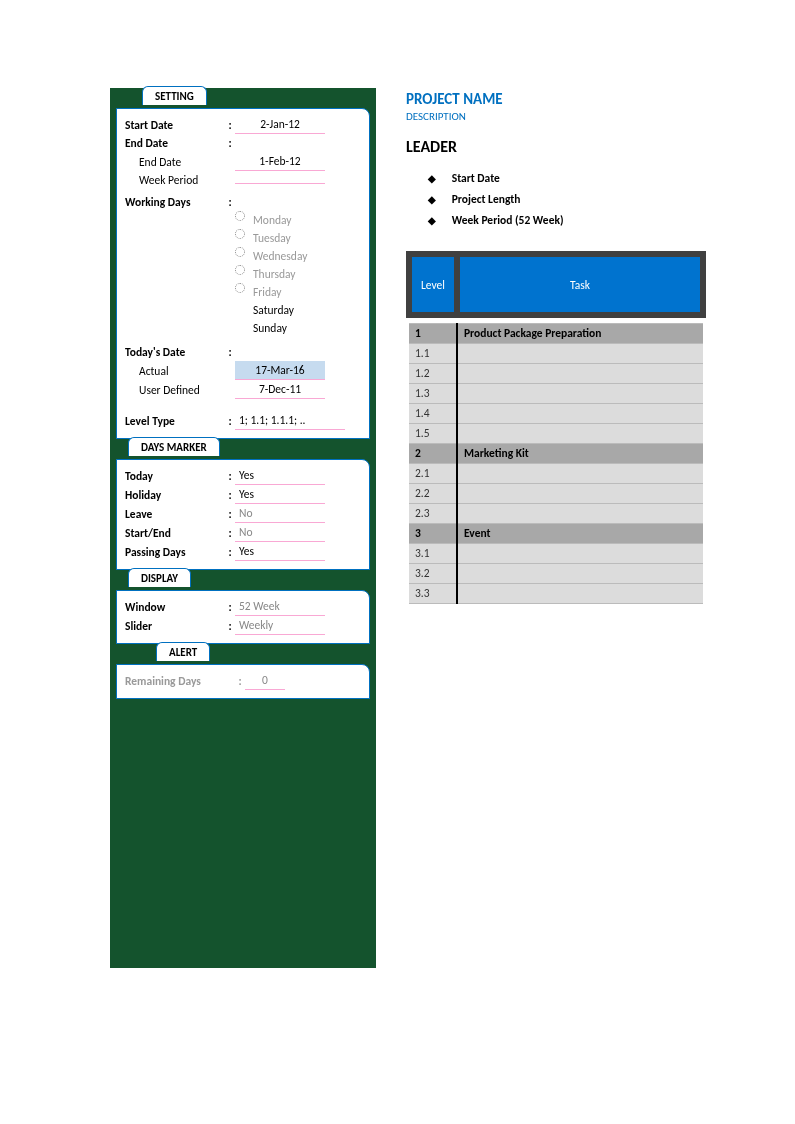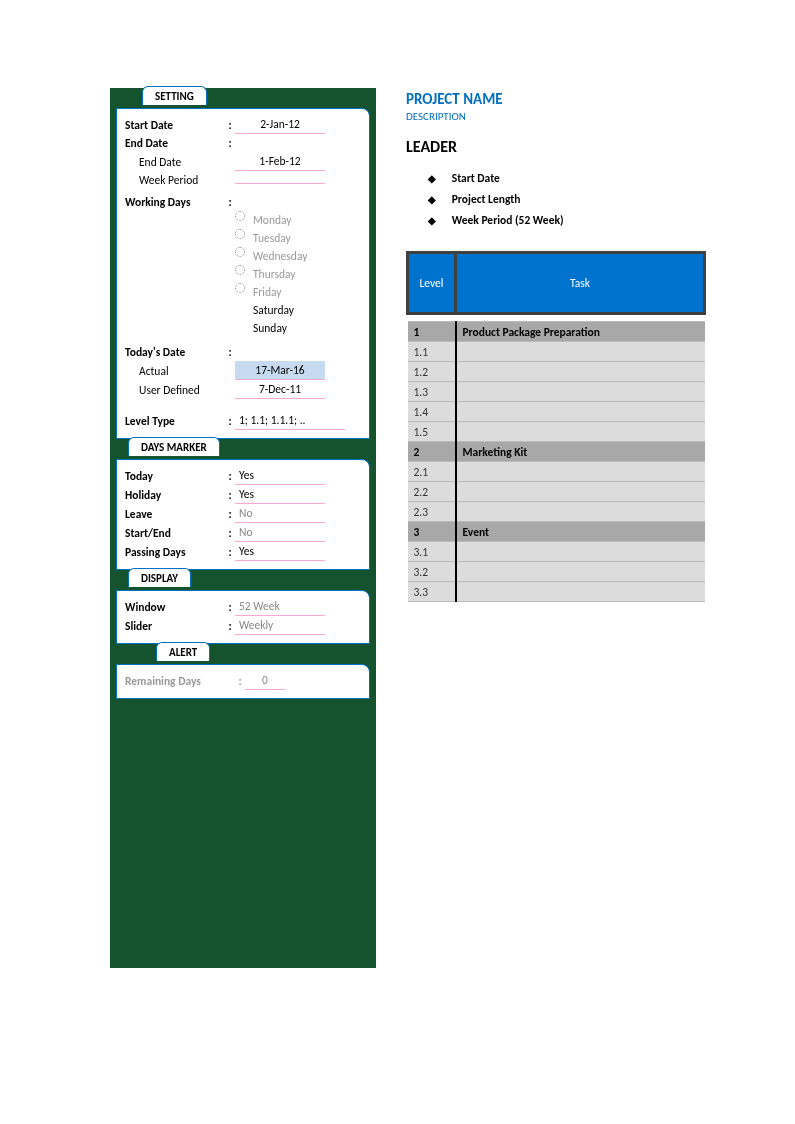--- a/index.html
+++ b/index.html
@@ -101,21 +101,21 @@
   .blist { margin: 0 0 20px 22px; padding: 0; list-style: none; }
   .blist li { font-size: 11.5px; font-weight: bold; line-height: 20px; }
   .blist li::before { content: "◆"; margin-right: 16px; font-size: 10px; }
 
   .table { width: 300px; border-collapse: collapse; font-size: 11.5px; }
   .table th {
     background: #0073cf;
     color: #fff;
     font-weight: normal;
     height: 61px;
-    border: 3px solid #404040;
+    border: 6px solid #404040;
     vertical-align: middle;
   }
   .table th.level-h { width: 48px; }
   .table th.task-h { }
   .table td {
     height: 20px;
     border-top: 1px solid #bbb;
     border-bottom: 1px solid #bbb;
     padding: 0 6px;
   }

